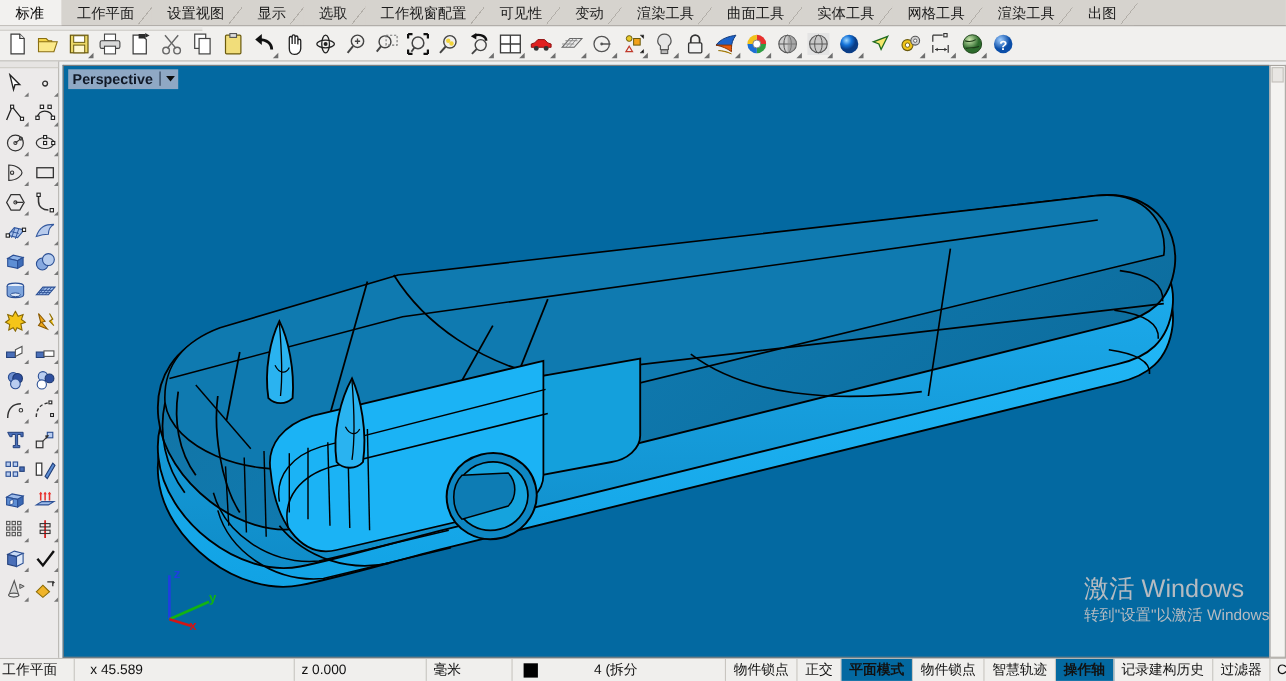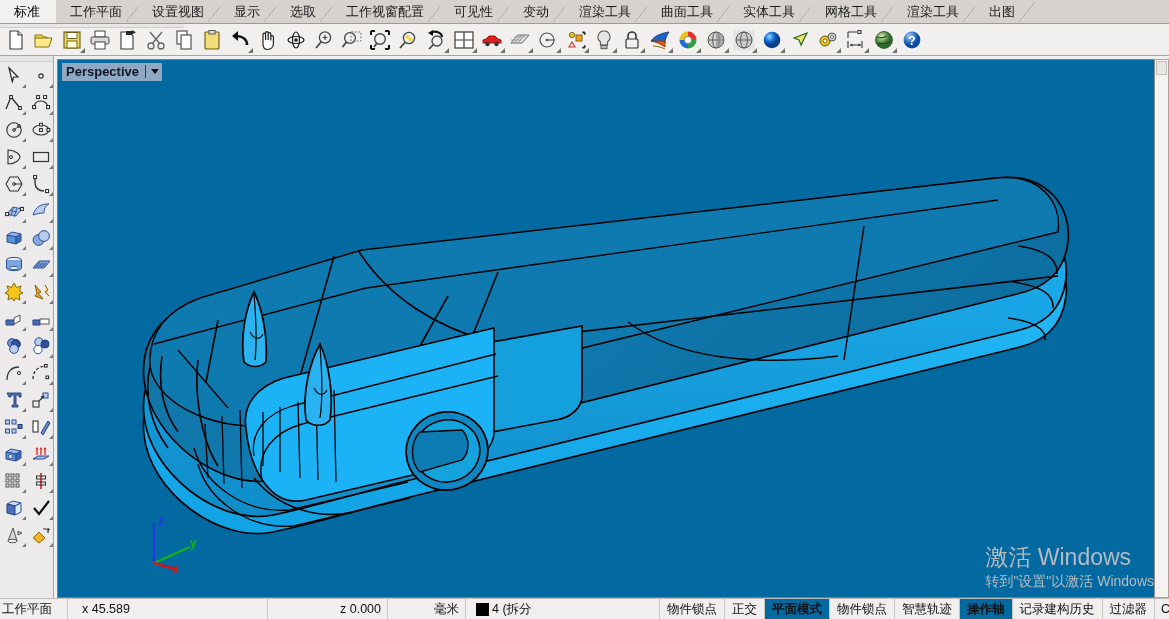--- a/index.html
+++ b/index.html
@@ -169,21 +169,21 @@
   }
   .vp-caret {
     width: 0; height: 0;
     border-left: 4px solid transparent;
     border-right: 4px solid transparent;
     border-top: 5px solid #0d0d0d;
     margin-left: 1px;
   }
   .axis-gizmo { position: absolute; left: 82px; bottom: 22px; z-index: 6; }
   .watermark {
-    position: absolute; right: -14px; bottom: 6px;
+    position: absolute; right: -14px; bottom: 28px;
     text-align: left;
     color: #b8bcc2;
     z-index: 5;
     pointer-events: none;
     white-space: nowrap;
   }
   .wm1 { font-size: 23px; line-height: 28px; color:#b6bbc1; }
   .wm2 { font-size: 14px; line-height: 20px; color:#b6bbc1; }
 
   .vscroll {
@@ -210,21 +210,21 @@
     color: #111;
   }
   .sfield {
     display: flex; align-items: center;
     padding: 0 6px;
     border-right: 1px solid #c8c5c0;
     white-space: nowrap;
     cursor: default;
   }
   .sfield.first { border-left: none; padding-left: 2px; }
-  .sfield.center { justify-content: flex-end; }
+  .sfield.center { justify-content: flex-start; }
   .sfield.toggle { padding: 0 7px; }
   .sfield.on {
     background: #0369a1;
     font-weight: bold;
     font-family: Liberation Serif, serif;
   }
   .swatch {
     width: 13px; height: 13px; background: #000;
     display: inline-block; margin-right: 3px;
   }
@@ -1033,21 +1033,21 @@
     </div>
     <div class="sfield nogrow" style="width:200px;padding-left:14px;">
       <span>x 45.589</span>
     </div>
     <div class="sfield nogrow center" style="width:120px;">
       <span>z 0.000</span>
     </div>
     <div class="sfield nogrow center" style="width:78px;">
       <span>毫米</span>
     </div>
-    <div class="sfield nogrow" style="width:194px;padding-left:10px;">
+    <div class="sfield nogrow" style="width:194px;padding-left:10px;gap:48px;">
       <span class="swatch"></span>
       <span>4 (拆分</span>
     </div>
 
     <div class="sfield toggle center">
       <span>物件锁点</span>
     </div>
     <div class="sfield toggle center">
       <span>正交</span>
     </div>

